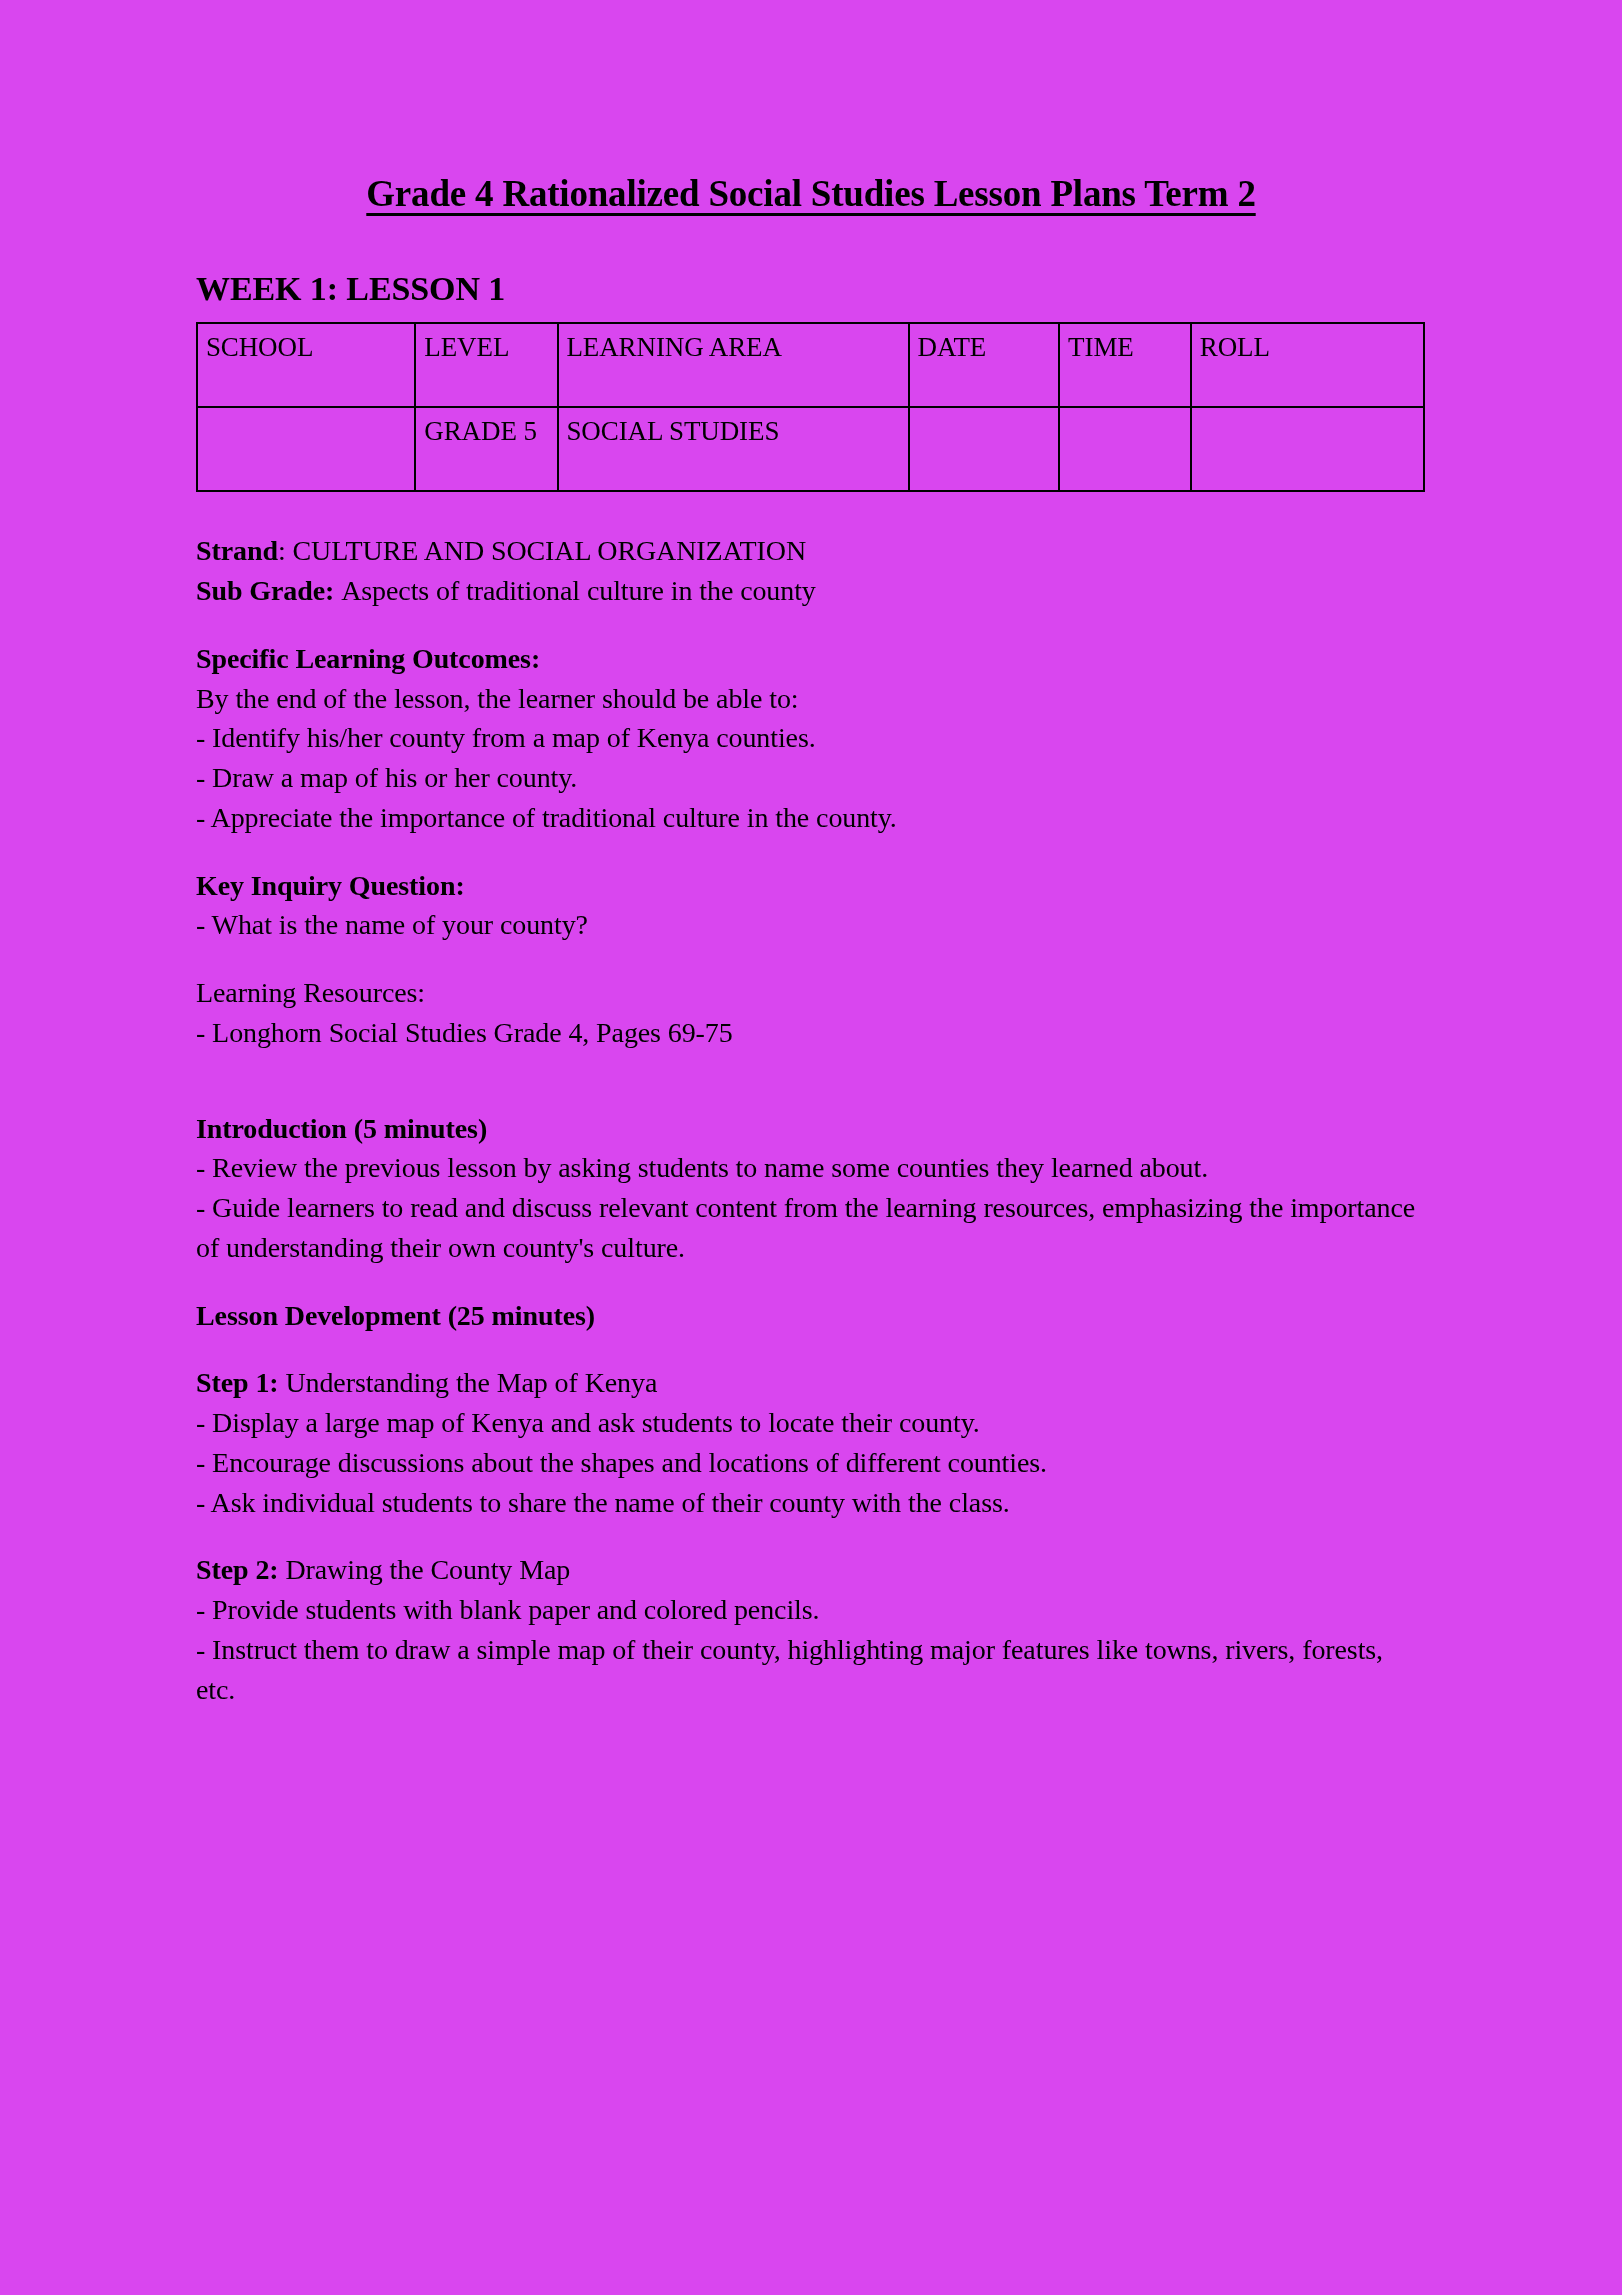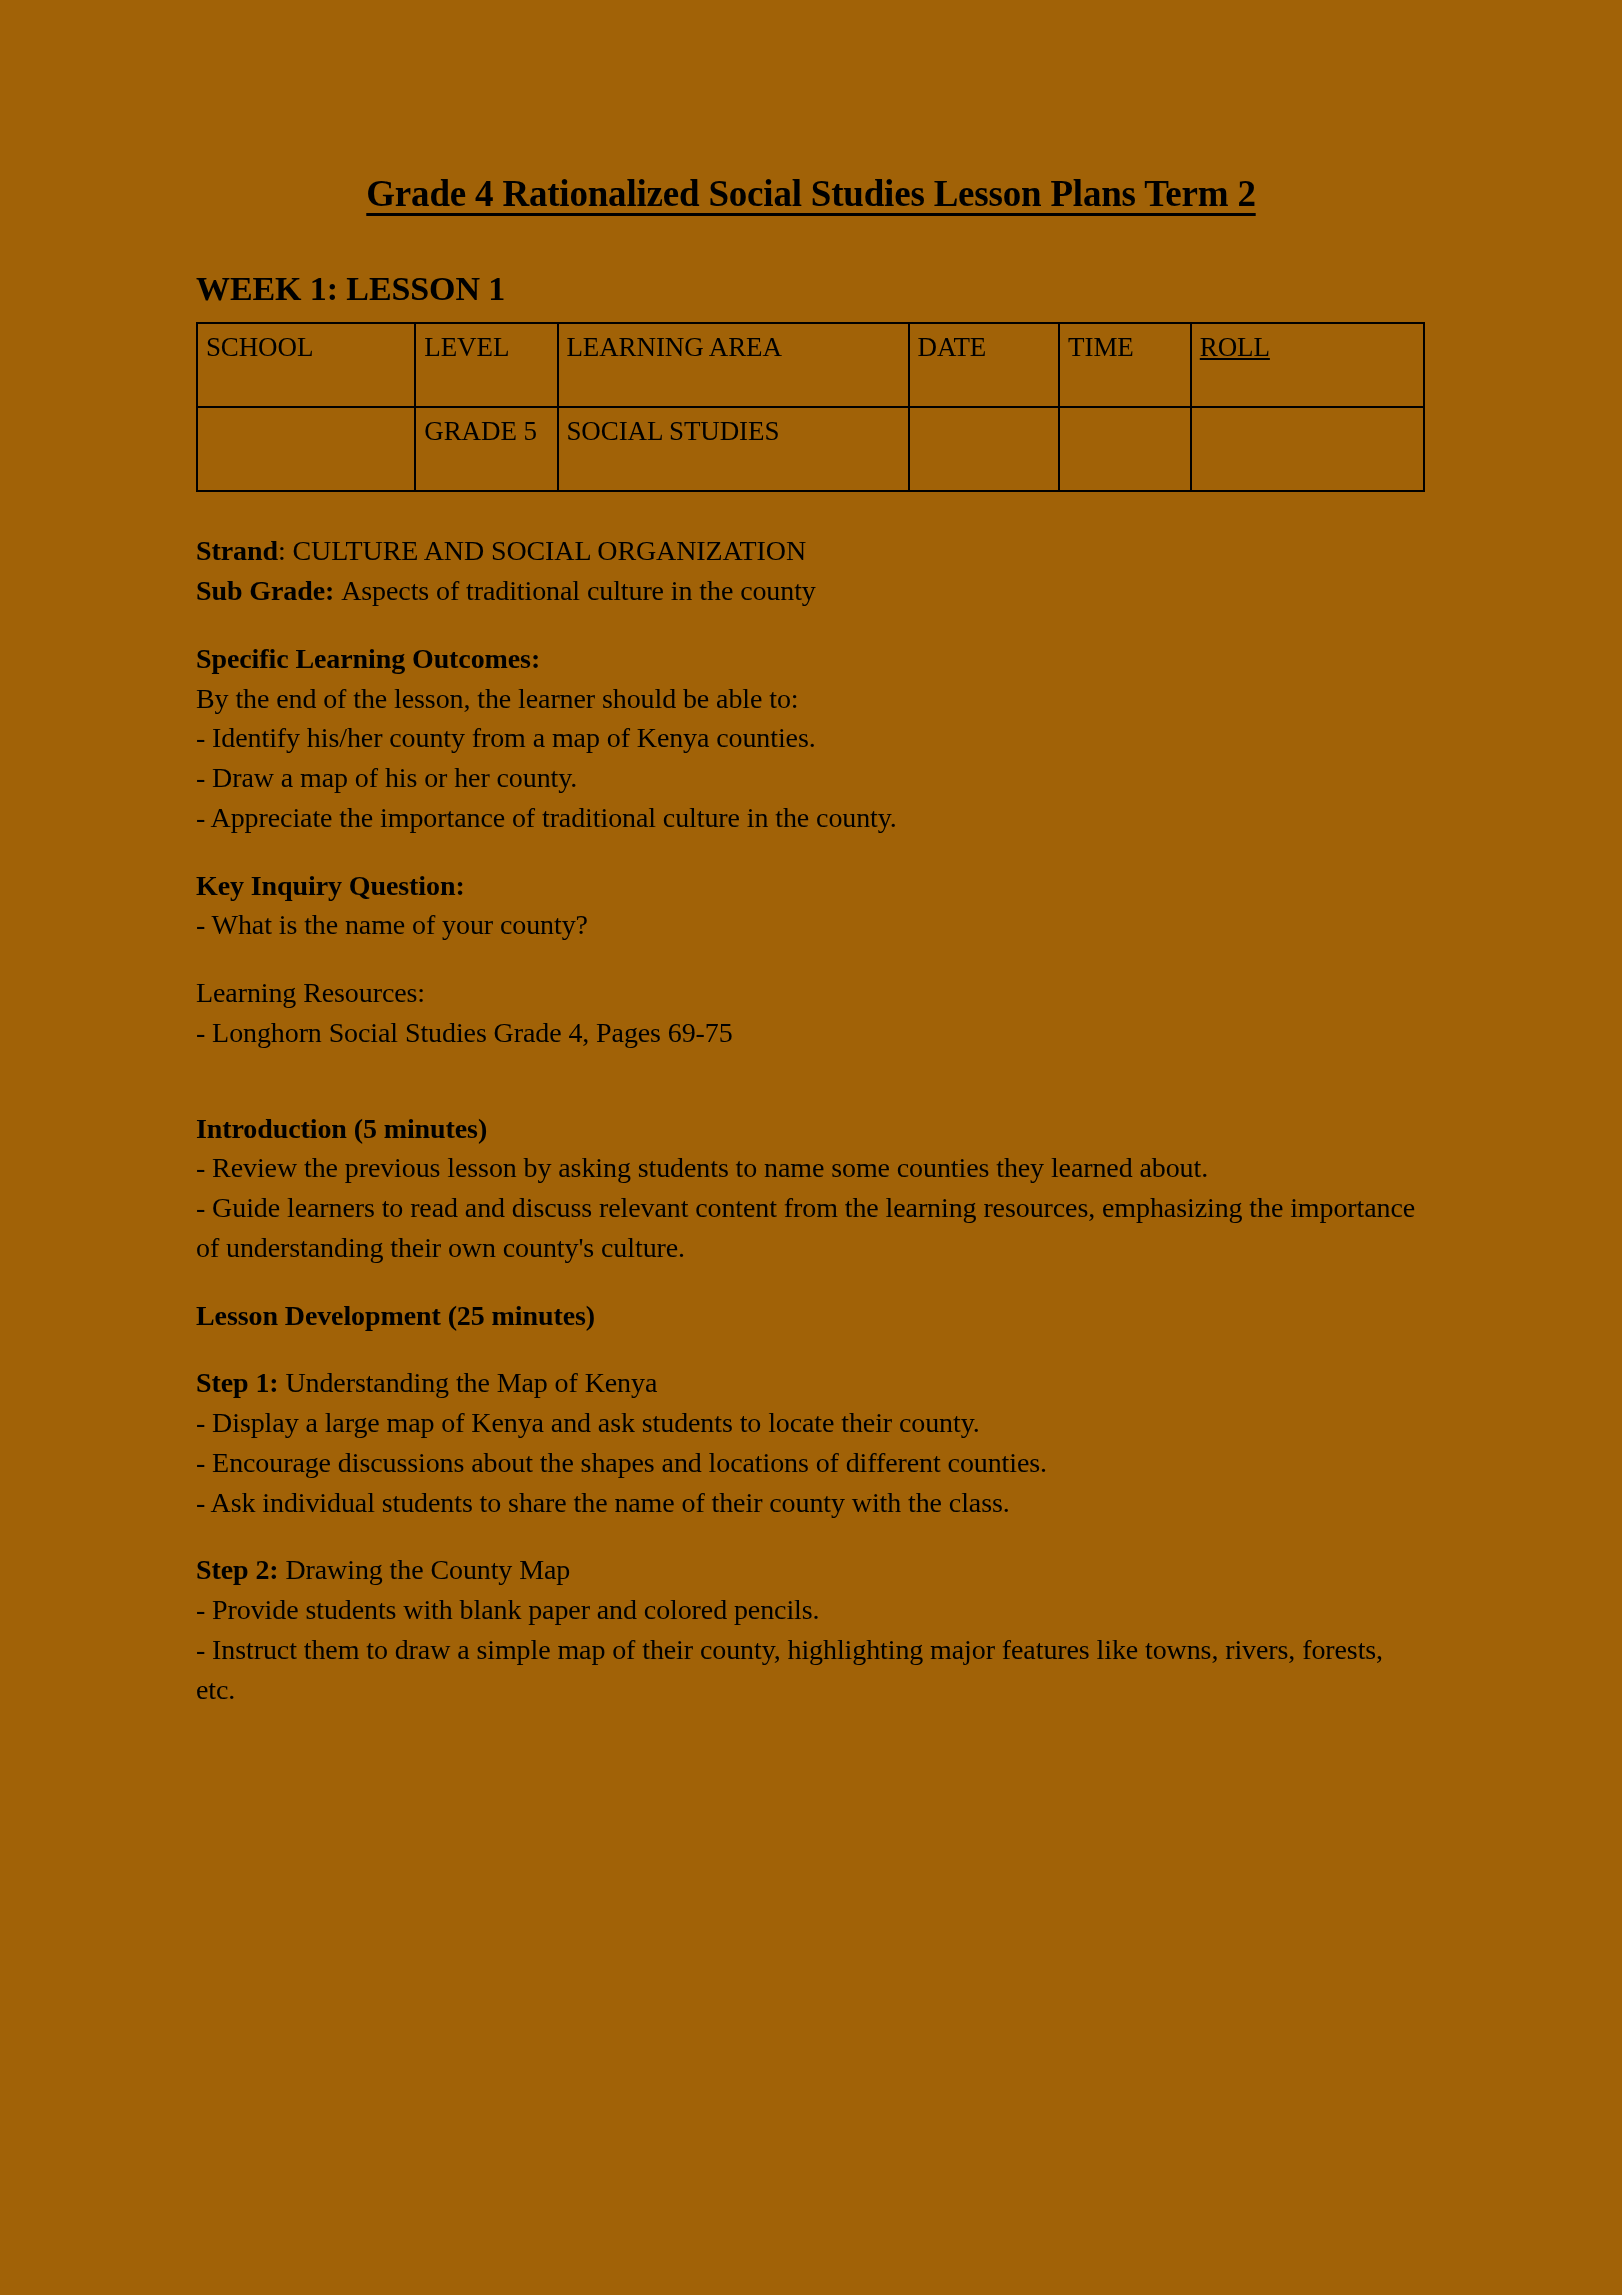--- a/index.html
+++ b/index.html
@@ -12,21 +12,21 @@
     height: 2295px;
     font-family: "Liberation Serif", "DejaVu Serif", serif;
     color: #000000;
     -webkit-font-smoothing: none;
   }
 
   .page {
     position: relative;
     width: 1623px;
     height: 2295px;
-    background: #a16207;
+    background: #d946ef;
     box-sizing: border-box;
     padding: 0;
   }
 
   .content {
     position: absolute;
     left: 196px;
     top: 164px;
     width: 1230px;
   }
@@ -86,21 +86,21 @@
     padding: 3.9px 7.9px 6.5px 7.9px;
     height: 84px;
     box-sizing: border-box;
     letter-spacing: -0.1px;
   }
   .col-school { width: 209px; }
   .col-level  { width: 136px; }
   .col-area   { width: 336px; }
   .col-date   { width: 144px; border-radius: 16px; }
   .col-time   { width: 126px; }
-  .col-roll   { width: 223px; text-decoration: underline; }
+  .col-roll   { width: 223px; }
 
   .cell-tall { height: 89px; }
 </style>
 </head>
 <body>
 
 <div class="page">
   <div class="content">
 
     <h1 class="doc-title"><span class="t">Grade 4 Rationalized Social Studies Lesson Plans Term 2</span></h1>

